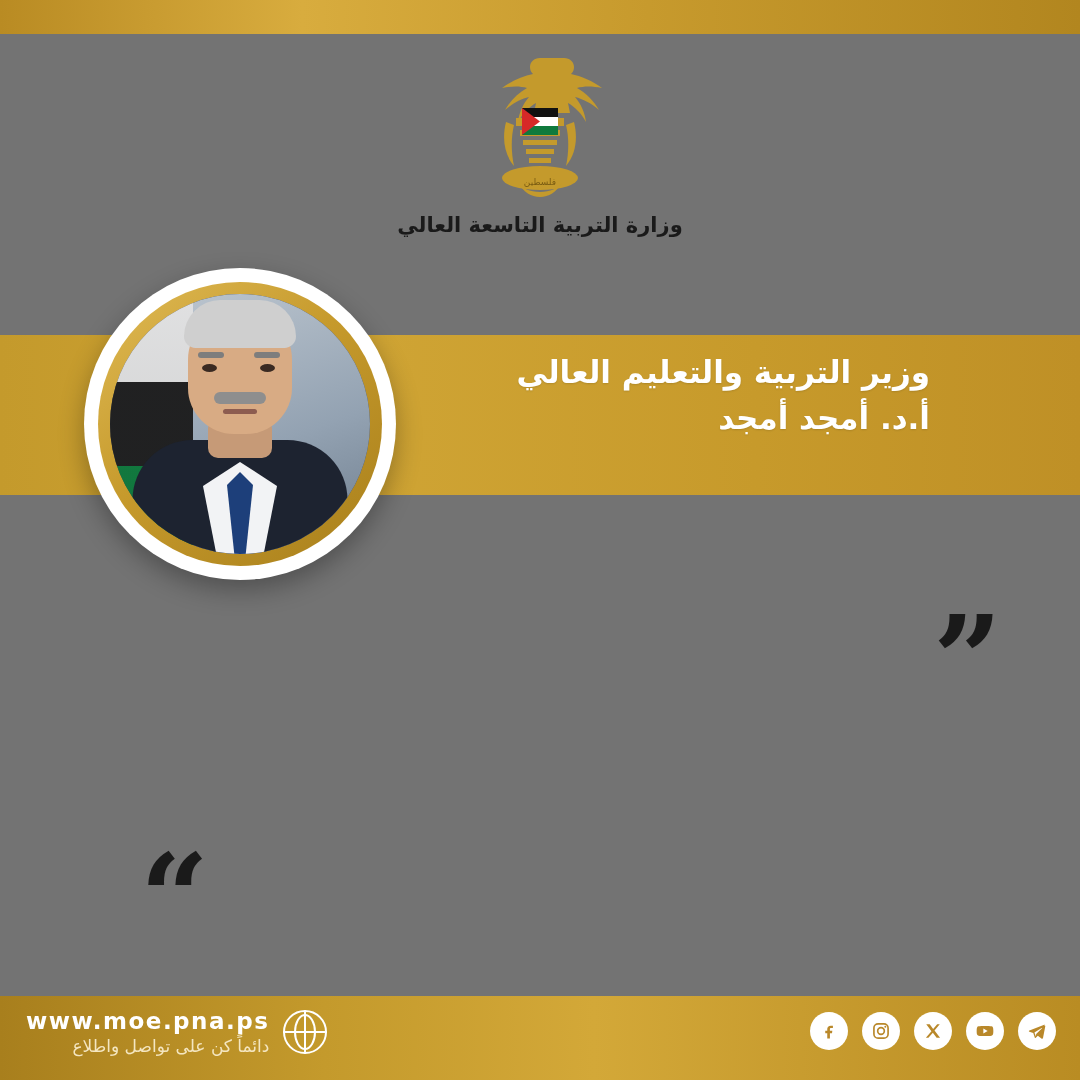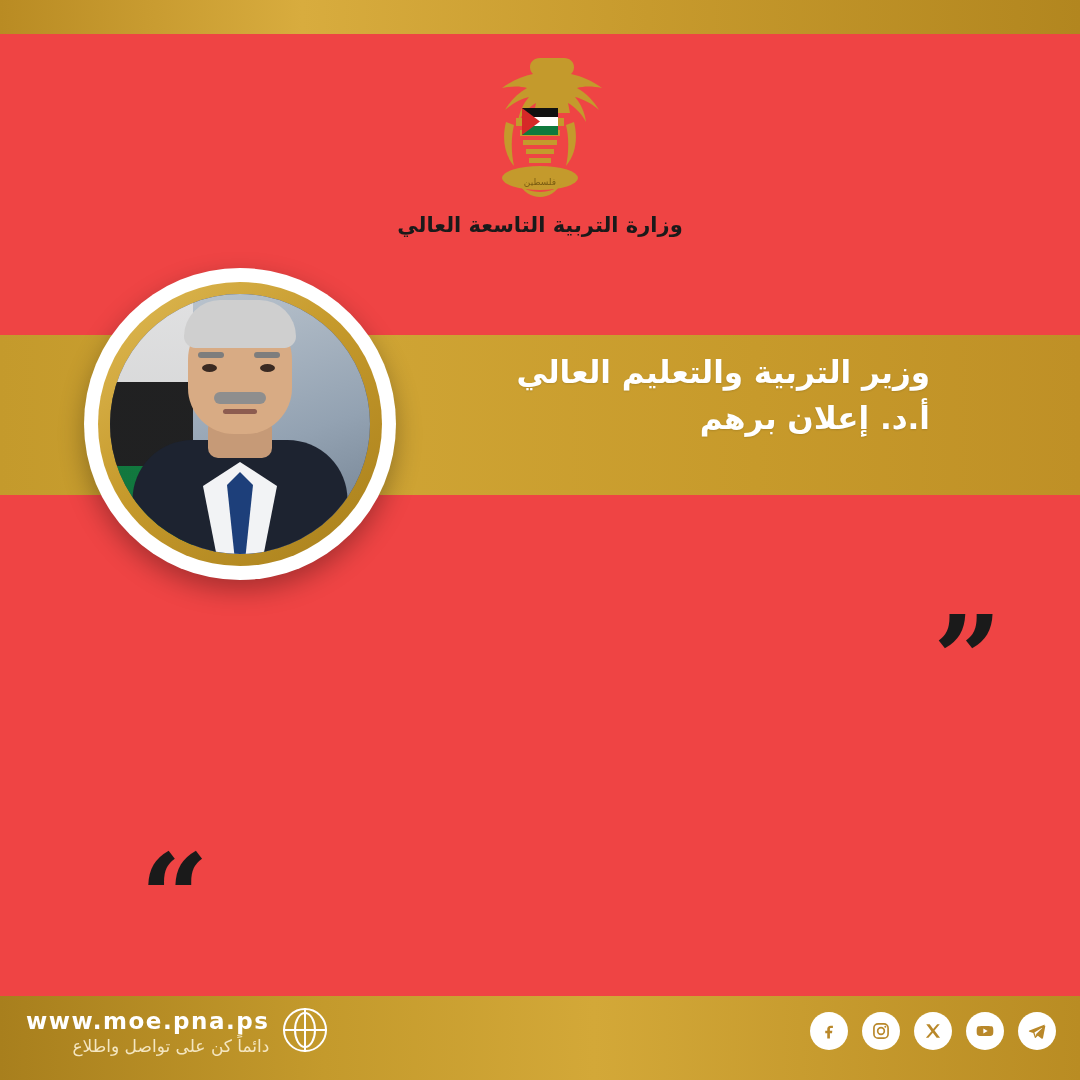--- a/index.html
+++ b/index.html
@@ -12,21 +12,21 @@
     background: #ffffff;
     font-family: "DejaVu Sans", "Liberation Sans", sans-serif;
     overflow: hidden;
     position: relative;
   }
 
   .poster {
     position: relative;
     width: 1080px;
     height: 1080px;
-    background: #ef4444;
+    background: #737373;
     overflow: hidden;
   }
 
   
   .top-bar {
     position: absolute;
     top: 0;
     left: 0;
     width: 1080px;
     height: 34px;
@@ -282,20 +282,21 @@
     left: 0;
     width: 1080px;
     height: 84px;
     background: linear-gradient(90deg, #a87f1d 0%, #c49a2c 30%, #d3a838 55%, #b98c23 100%);
   }
   .footer-left {
     position: absolute;
     left: 26px;
     top: 12px;
     display: flex;
+    align-items: center;
     gap: 14px;
   }
   .globe {
     width: 40px;
     height: 40px;
     border-radius: 50%;
     border: 2px solid #ffffff;
     position: relative;
   }
   .globe::before {
@@ -399,21 +400,21 @@
       </g>
       <text x="64" y="133" font-size="9" text-anchor="middle" fill="#7a5c12" font-family="DejaVu Sans, sans-serif">فلسطين</text>
     </svg>
     <div class="ministry-name">وزارة التربية التاسعة العالي</div>
   </div>
 
   <div class="gold-banner"></div>
 
   <div class="banner-text">
     <div class="banner-title">وزير التربية والتعليم العالي</div>
-    <div class="banner-subtitle">أ.د. إعلان برهم</div>
+    <div class="banner-subtitle">أ.د. أمجد أمجد</div>
   </div>
 
   <div class="portrait-wrap">
     <div class="portrait-ring"></div>
     <div class="portrait-gold"></div>
     <div class="portrait-photo">
       <div class="photo-bg-right"></div>
       <div class="photo-flag"></div>
       <div class="man-suit"></div>
       <div class="man-shirt"></div>

